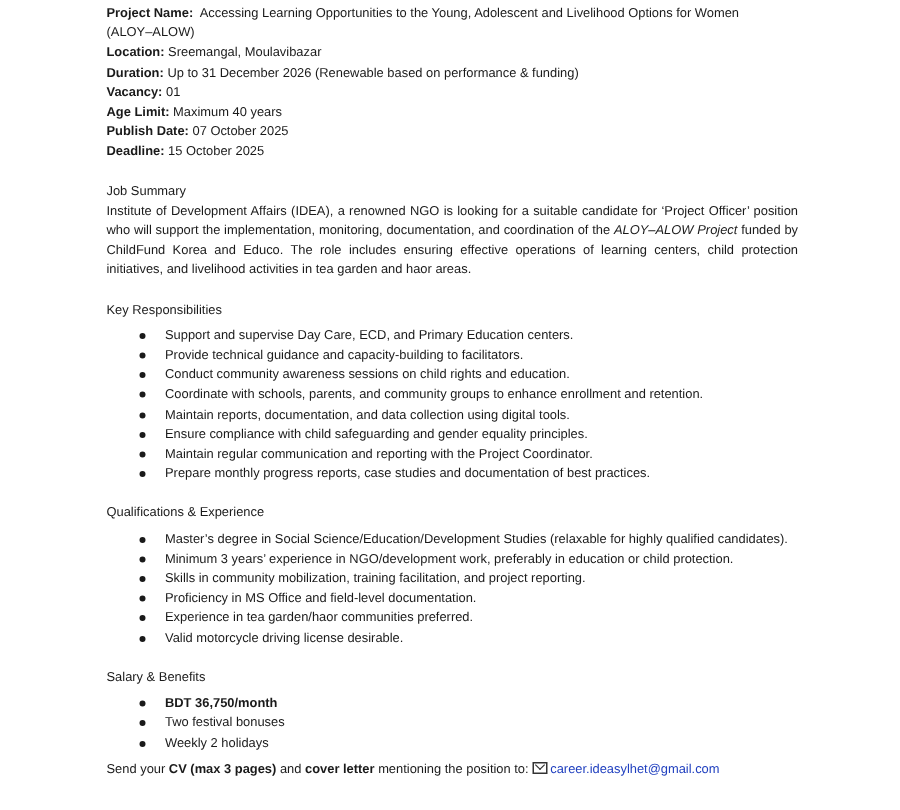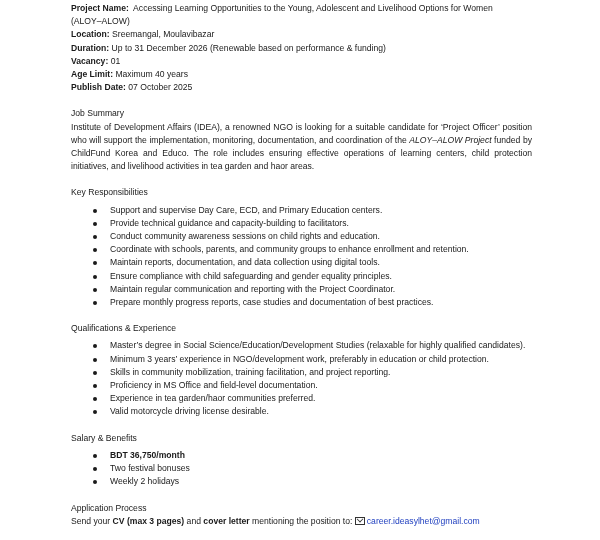--- a/index.html
+++ b/index.html
@@ -95,20 +95,23 @@
     </div>
     <div class="row">
       <b>Vacancy:</b> <span>01</span>
     </div>
     <div class="row">
       <b>Age Limit:</b> <span>Maximum 40 years</span>
     </div>
     <div class="row">
       <b>Publish Date:</b> <span>07 October 2025</span>
     </div>
+    <div class="row">
+      <b>Deadline:</b> <span>15 October 2025</span>
+    </div>
   </div>
 
   <div>
     <div class="section-head">Job Summary</div>
     <div class="justify wrap"><span>Institute of Development Affairs (IDEA), a renowned NGO is looking for a suitable candidate for ‘Project Officer’ position who will support the implementation, monitoring, documentation, and coordination of the </span><i>ALOY–ALOW Project</i><span> funded by ChildFund Korea and Educo. The role includes ensuring effective operations of learning centers, child protection initiatives, and livelihood activities in tea garden and haor areas.</span></div>
   </div>
 
   <div>
     <div class="section-head">Key Responsibilities</div>
     <ul class="bullets">
@@ -138,17 +141,16 @@
   <div>
     <div class="section-head">Salary &amp; Benefits</div>
     <ul class="bullets">
       <li class="bold">BDT 36,750/month</li>
       <li>Two festival bonuses</li>
       <li>Weekly 2 holidays</li>
     </ul>
   </div>
 
   <div>
-    <div class="section-head">Application Process</div>
     <div class="row"><span>Send your </span><b>CV (max 3 pages)</b><span> and </span><b>cover letter</b><span> mentioning the position to: </span><span class="mail-icon"></span><a class="link">career.ideasylhet@gmail.com</a></div>
   </div>
 
 </div>
 
 </body></html>

